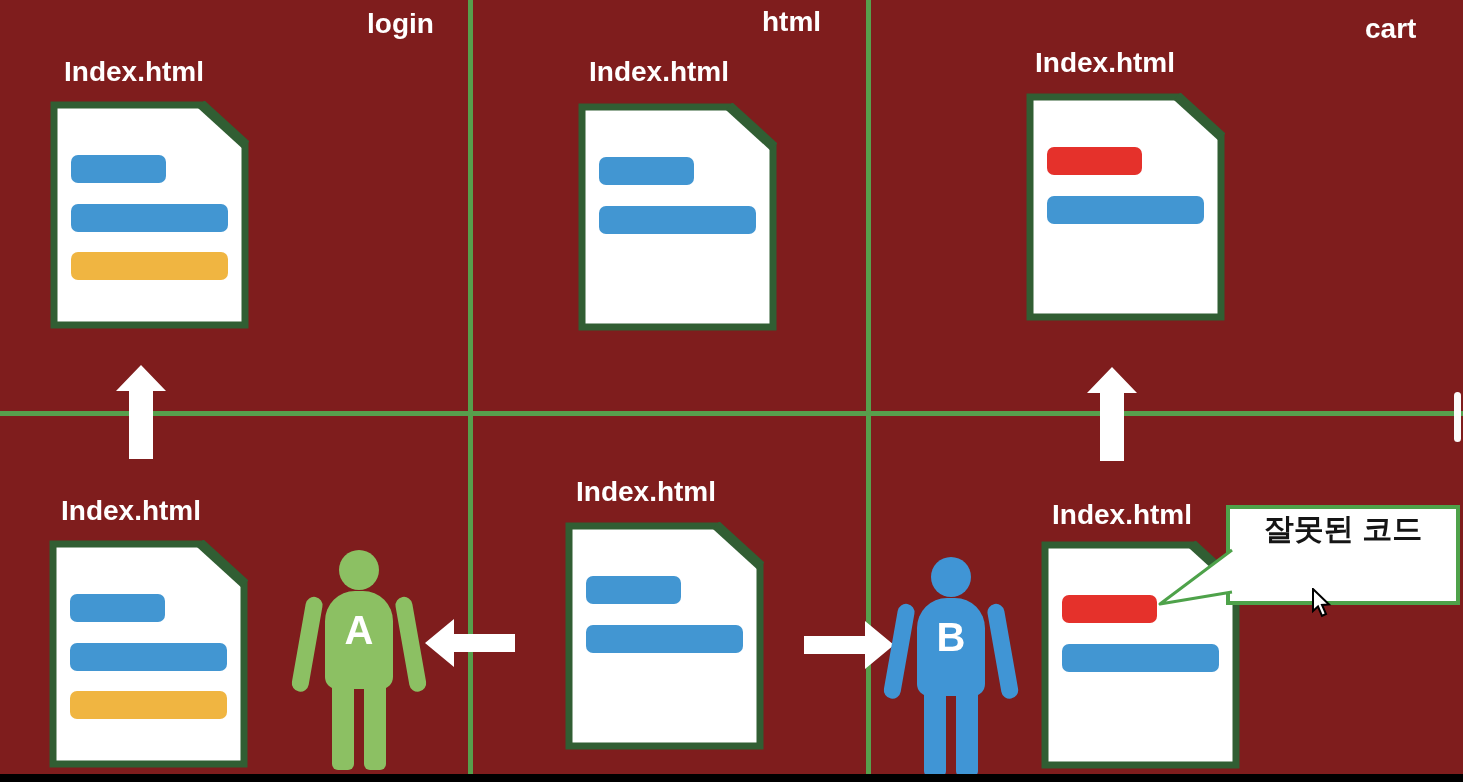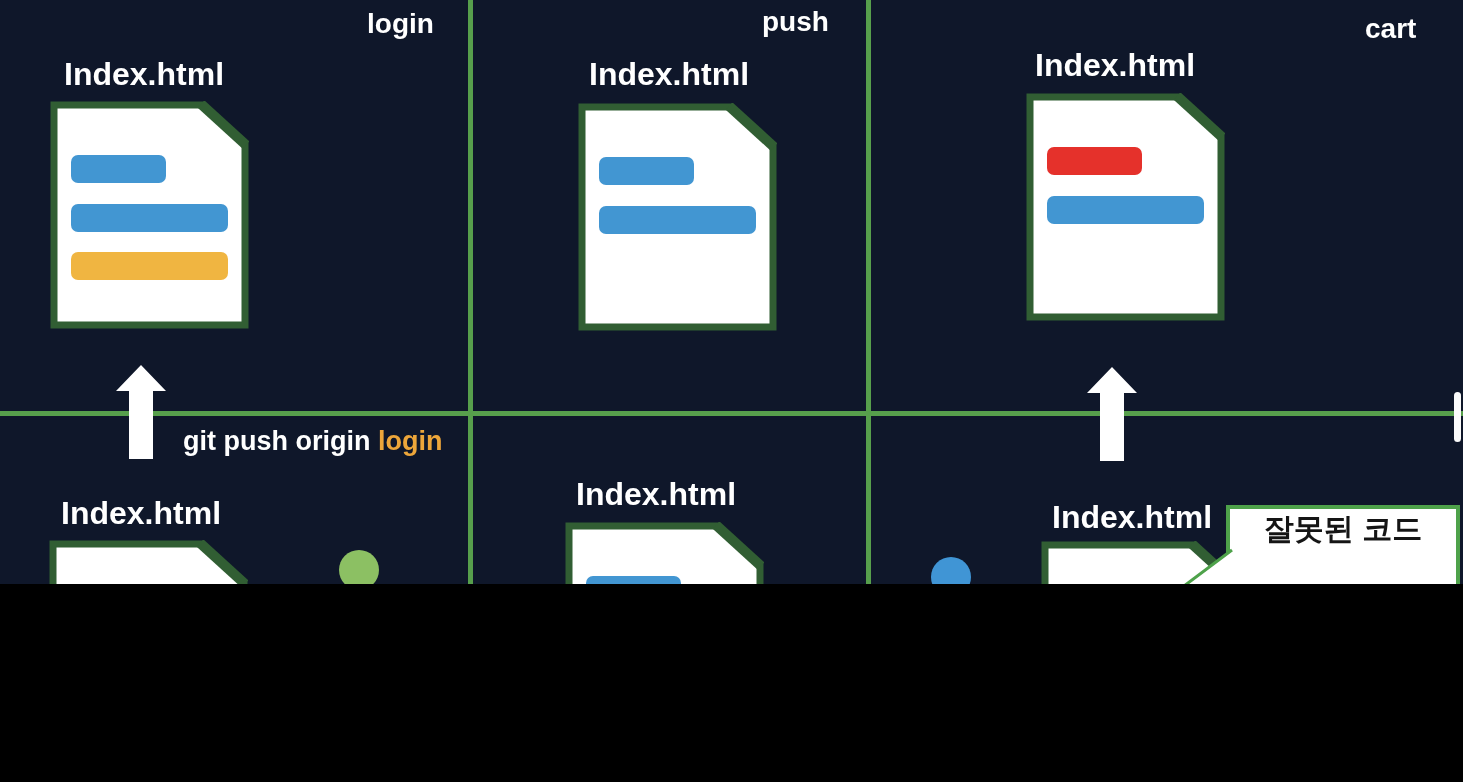--- a/index.html
+++ b/index.html
@@ -1,25 +1,25 @@
 <!DOCTYPE html>
 <html style="--grid: #579f4c; --doc-border: #315e33; --bar-blue: #4296d2; --bar-yellow: #f0b541; --bar-red: #e5312b; --person-a: #8cc063; --person-b: #4095d5; --accent-orange: #eda63a; --bubble-green: #4ea24a;"><head>
 <meta charset="utf-8">
 <style>
   html,body{margin:0;padding:0;background:#000;}
   .stage{
-    position:relative;width:1463px;height:584px;background:#0f172a;overflow:hidden;
+    position:relative;width:1463px;height:774px;background:#7f1d1d;overflow:hidden;
     font-family:"Liberation Sans",sans-serif;font-weight:bold;
   }
   
   .v-divider{position:absolute;top:0;width:5px;height:782px;background:var(--grid,#579f4c);z-index:1;}
   .h-divider{position:absolute;left:0;top:411px;width:1463px;height:5px;background:var(--grid,#579f4c);z-index:1;}
   
   .branch-label{position:absolute;color:#fff;font-size:28px;z-index:4;white-space:nowrap;}
-  .file-label{position:absolute;color:#fff;font-size:32px;z-index:4;white-space:nowrap;}
+  .file-label{position:absolute;color:#fff;font-size:28px;z-index:4;white-space:nowrap;}
   .push-label{position:absolute;color:#fff;font-size:27px;z-index:4;white-space:nowrap;}
   .push-label .branch-name{color:var(--accent-orange,#eda63a);}
   
   .doc{position:absolute;width:199px;height:228px;z-index:2;}
   .doc svg{position:absolute;left:0;top:0;}
   .bar{position:absolute;left:21px;height:28px;border-radius:7px;}
   .bar-short{width:95px;}
   .bar-long{width:157px;}
   .bar-slot-0{top:54px;}
   .bar-slot-1{top:103px;}
@@ -53,21 +53,21 @@
 </head>
 <body>
 
 <div class="stage">
 
   <div class="v-divider" style="left:468px"></div>
   <div class="v-divider" style="left:866px"></div>
   <div class="h-divider"></div>
 
   <div class="branch-label" style="left:367px;top:8px">login</div>
-  <div class="branch-label" style="left:762px;top:6px">push</div>
+  <div class="branch-label" style="left:762px;top:6px">html</div>
   <div class="branch-label" style="left:1365px;top:13px">cart</div>
 
   <div class="file-label" style="left:64px;top:56px">Index.html</div>
   <div class="file-label" style="left:589px;top:56px">Index.html</div>
   <div class="file-label" style="left:1035px;top:47px">Index.html</div>
   <div class="file-label" style="left:61px;top:495px">Index.html</div>
   <div class="file-label" style="left:576px;top:476px">Index.html</div>
   <div class="file-label" style="left:1052px;top:499px">Index.html</div>
 
   <div class="doc" style="left:50px;top:101px">
@@ -114,24 +114,20 @@
     </div>
   <div class="doc" style="left:1041px;top:541px">
     <svg width="199" height="228" viewBox="0 0 199 228">
       <path d="M4 4 H153 L195 42 V224 H4 Z" fill="#ffffff" style="stroke:var(--doc-border,#315e33)" stroke-width="7" stroke-linejoin="miter"></path>
       <path d="M151 3 L196 44" style="stroke:var(--doc-border,#315e33)" stroke-width="10"></path>
     </svg>
   <div class="bar bar-short bar-slot-0" style="background: var(--bar-red);"></div>
       <div class="bar bar-long bar-slot-1" style="background: var(--bar-blue);"></div>
     </div>
 
-  <div class="push-label" style="left:183px;top:426px">
-    <span>git push origin</span>
-    <span class="branch-name">login</span>
-  </div>
 
   <svg class="arrow" style="left:115px;top:364px" width="52" height="96" viewBox="0 0 52 96">
     <polygon points="26,1 51,27 38,27 38,95 14,95 14,27 1,27" fill="#ffffff"></polygon>
   </svg>
   <svg class="arrow" style="left:1086px;top:366px" width="52" height="96" viewBox="0 0 52 96">
     <polygon points="26,1 51,27 38,27 38,95 14,95 14,27 1,27" fill="#ffffff"></polygon>
   </svg>
 
   <svg class="arrow" style="left:424px;top:618px" width="92" height="50" viewBox="0 0 92 50">
     <polygon points="1,25 30,1 30,16 91,16 91,34 30,34 30,49" fill="#ffffff"></polygon>

